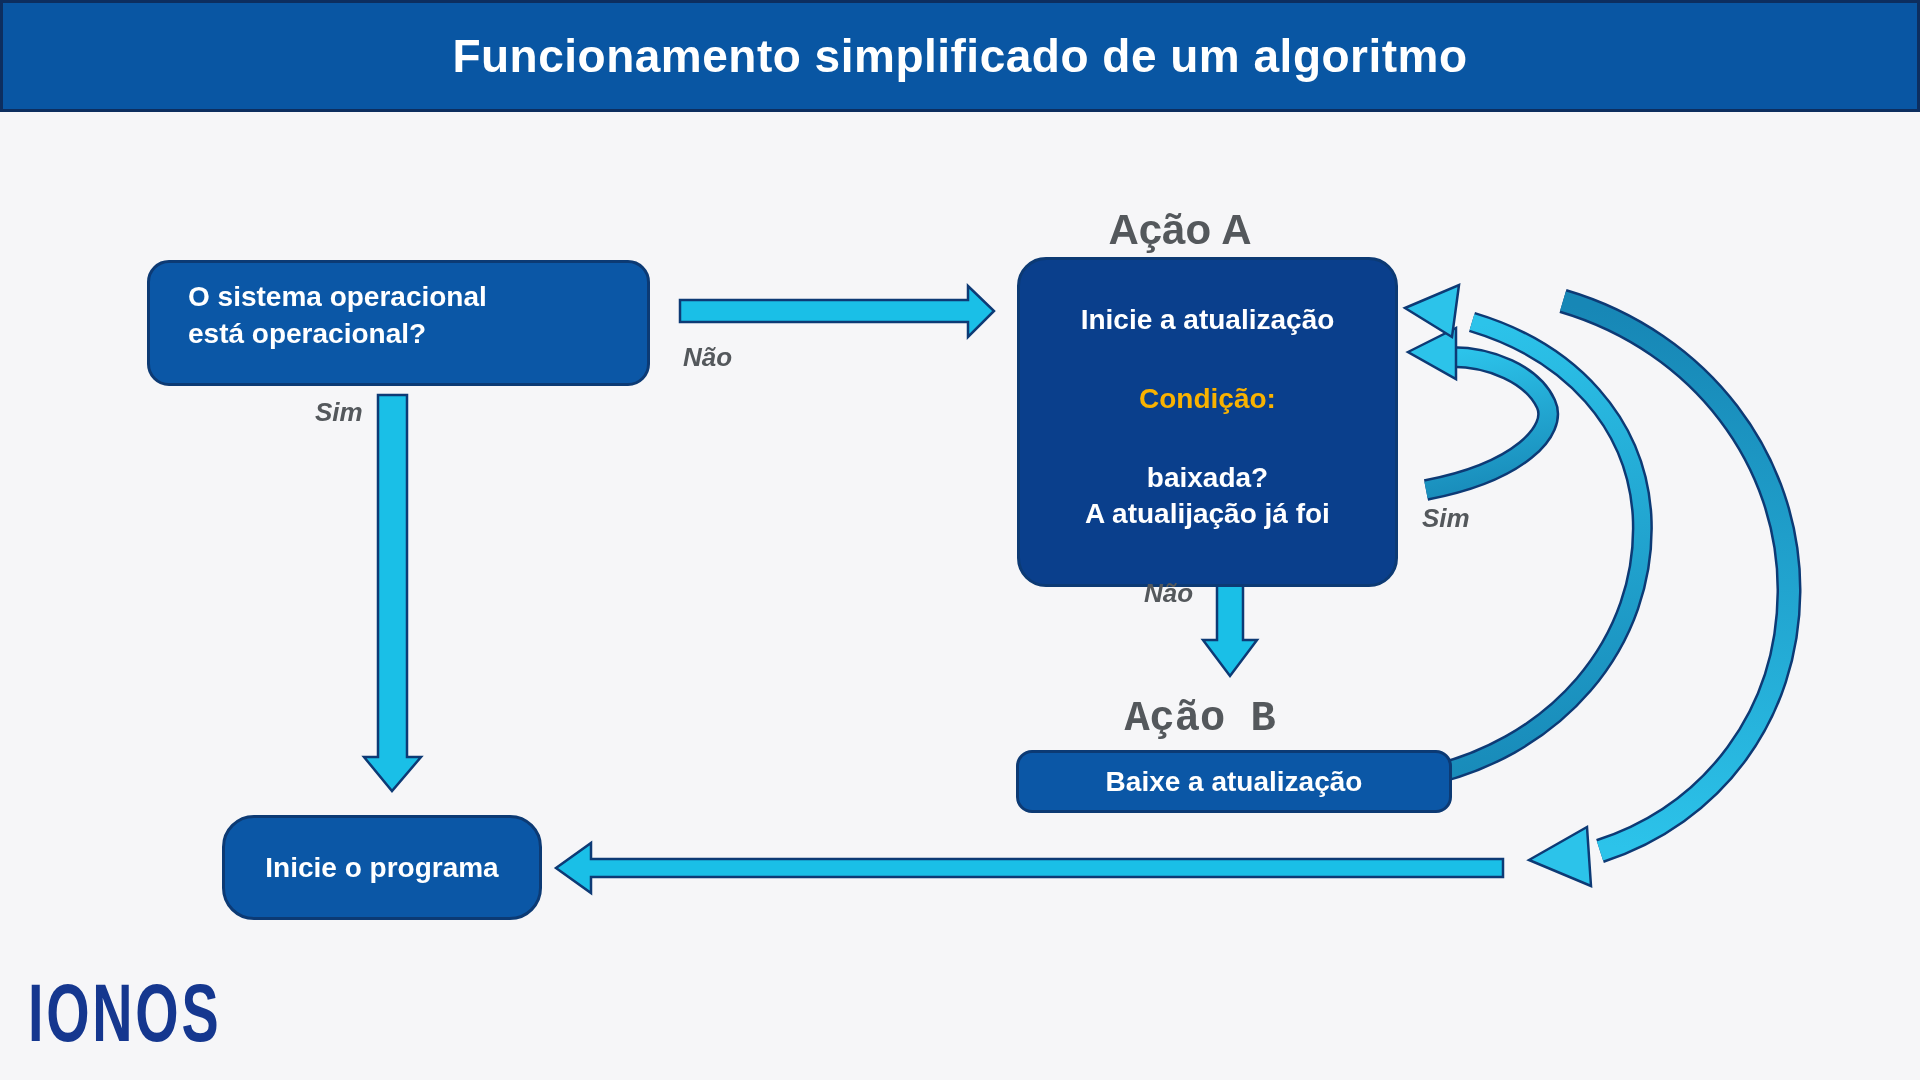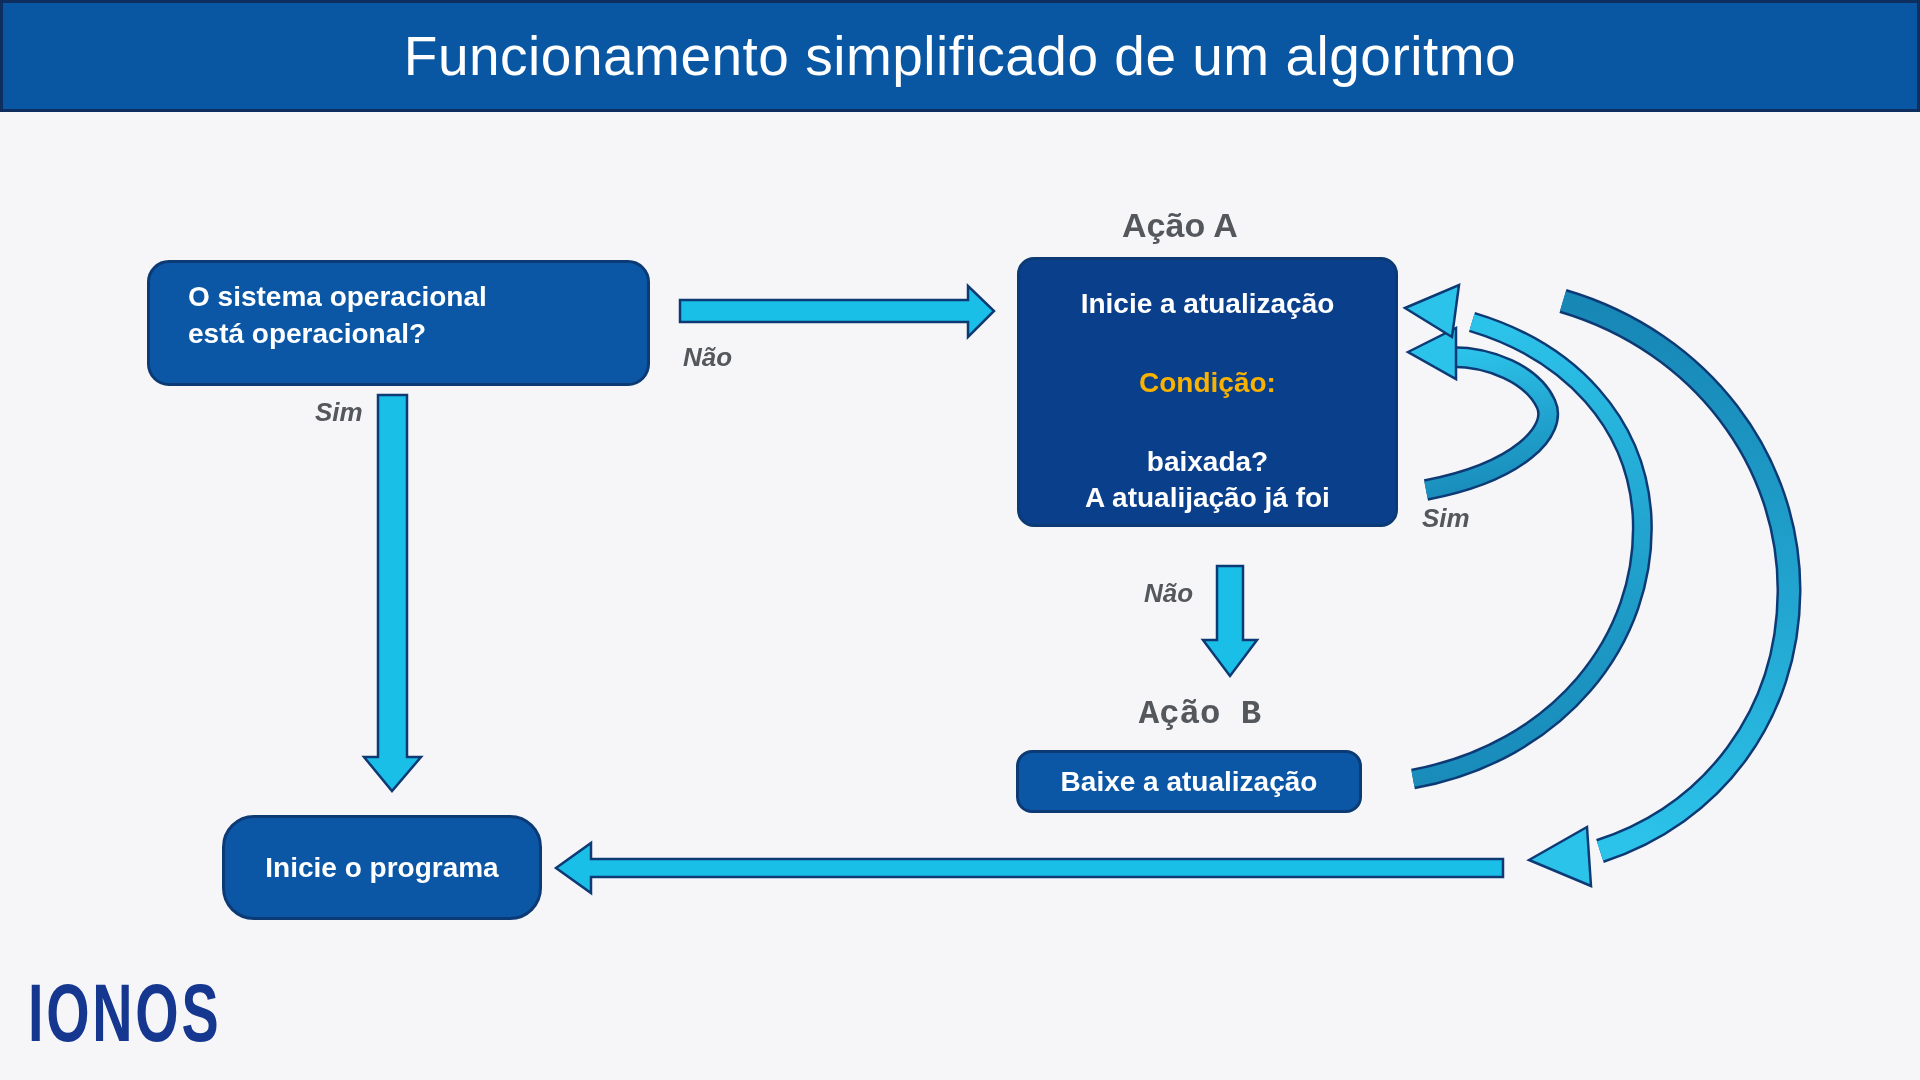--- a/index.html
+++ b/index.html
@@ -9,55 +9,55 @@
     background: var(--c-background, #f6f6f8);
     font-family: "Liberation Sans", sans-serif;
   }
   .titlebar {
     position:absolute; left:0; top:0; width:1920px; height:112px;
     background: var(--c-bar, #0956a3);
     border: 3px solid var(--c-bar-border, #0d2e5f);
     display:flex; align-items:center; justify-content:center;
   }
   .titlebar h1 {
-    color:#fff; font-size:55px; font-weight:normal; letter-spacing:0.5px;
+    color:#fff; font-size:46px; font-weight:bold; letter-spacing:0.5px;
   }
   svg.arrows { position:absolute; left:0; top:0; width:1920px; height:1080px; }
   .node {
     position:absolute;
     background: var(--c-node-fill, #0b57a6);
     border: 3px solid var(--c-node-border, #0c3a74);
     color:#fff; font-weight:bold; font-size:28px;
   }
   .node.q {
     left:147px; top:260px; width:503px; height:126px; border-radius:22px;
     padding:15px 20px 0 38px; line-height:37px;
   }
   .node.big {
-    left:1017px; top:257px; width:381px; height:270px; border-radius:17px;
+    left:1017px; top:257px; width:381px; height:330px; border-radius:29px;
     background: var(--c-node-dark-fill, #0a3f8c);
-    text-align:center; padding-top:26px; line-height:36px;
+    text-align:center; padding-top:42px; line-height:36px;
   }
   .node.big .gap { height:43px; }
   .node.big .cond { color: var(--c-condition-yellow, #f9b200); }
   .node.slim {
-    left:1016px; top:750px; width:346px; height:63px; border-radius:16px;
+    left:1016px; top:750px; width:436px; height:63px; border-radius:16px;
     display:flex; align-items:center; justify-content:center;
   }
   .node.start {
     left:222px; top:815px; width:320px; height:105px; border-radius:32px;
     display:flex; align-items:center; justify-content:center;
   }
   .lbl {
     position:absolute; color: var(--c-label-gray, #54585c);
     font-weight:bold; font-size:26px; white-space:nowrap;font-style:italic;
   }
   .biglbl {
     position:absolute; color: var(--c-label-gray, #54585c);
-    font-weight:bold; font-size:34px; width:200px; text-align:center; white-space:nowrap;
+    font-weight:bold; font-size:42px; width:200px; text-align:center; white-space:nowrap;
   }
   .logo {
     position:absolute; left:28px; top:966px;
     color: var(--c-logo-blue, #15378f);
     font-size:82px; font-weight:bold; letter-spacing:4px;
     transform: scaleX(0.68); transform-origin:left center;
   }
 </style>
 </head>
 <body>

